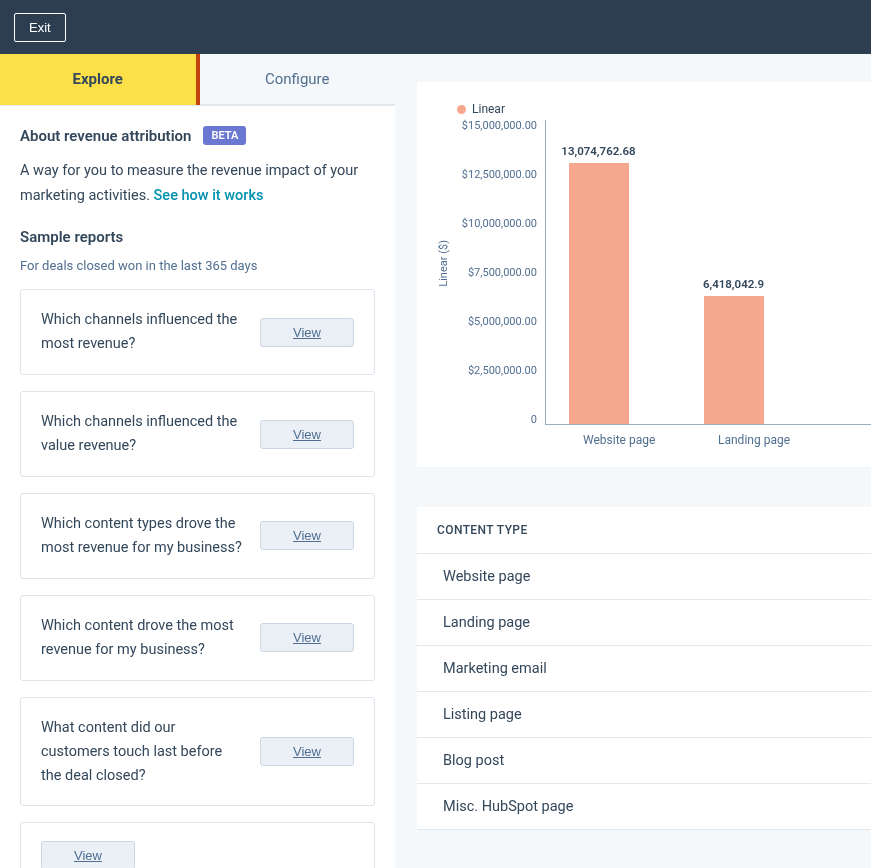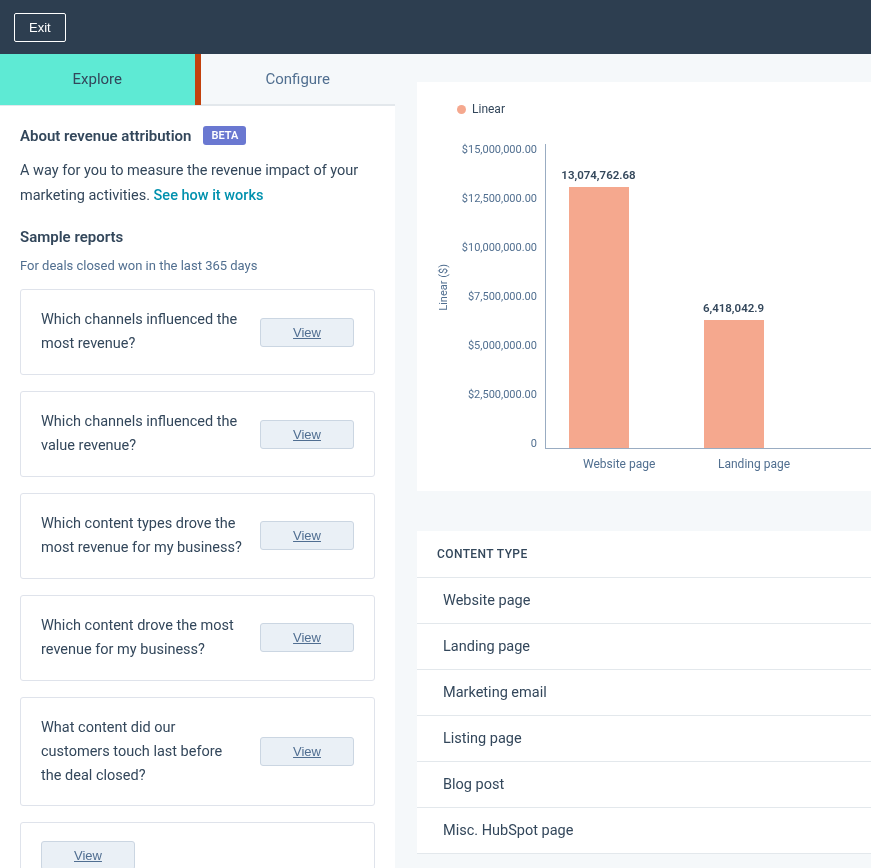--- a/index.html
+++ b/index.html
@@ -47,24 +47,24 @@
     .tab {
       flex: 1;
       text-align: center;
       padding: 16px 0;
       font-size: 15px;
       color: #516f90;
       cursor: pointer;
       background: #f5f8fa;
     }
     .tab.active {
-      background: #5eead4;
-      color: #33475b;
-      font-weight: 400;
-      border-right: 6px solid #c2410c;
+      background: #fde047;
+      color: #33475b;
+      font-weight: 700;
+      border-right: 4px solid #c2410c;
     }
     .tab.inactive {
       border-bottom: 1px solid #e3e8ec;
     }
     .panel-content {
       padding: 20px;
     }
     .section-title-row {
       display: flex;
       align-items: center;
@@ -142,21 +142,21 @@
     }
     .chart-container {
       background: #ffffff;
       margin-top: 28px;
       padding: 20px 0 20px 20px;
     }
     .legend {
       display: flex;
       align-items: center;
       gap: 6px;
-      margin-bottom: 28px;
+      margin-bottom: 4px;
       margin-left: 20px;
     }
     .legend-dot {
       width: 9px;
       height: 9px;
       background: #f5a88e;
       border-radius: 50%;
     }
     .legend-label {
       font-size: 12px;

